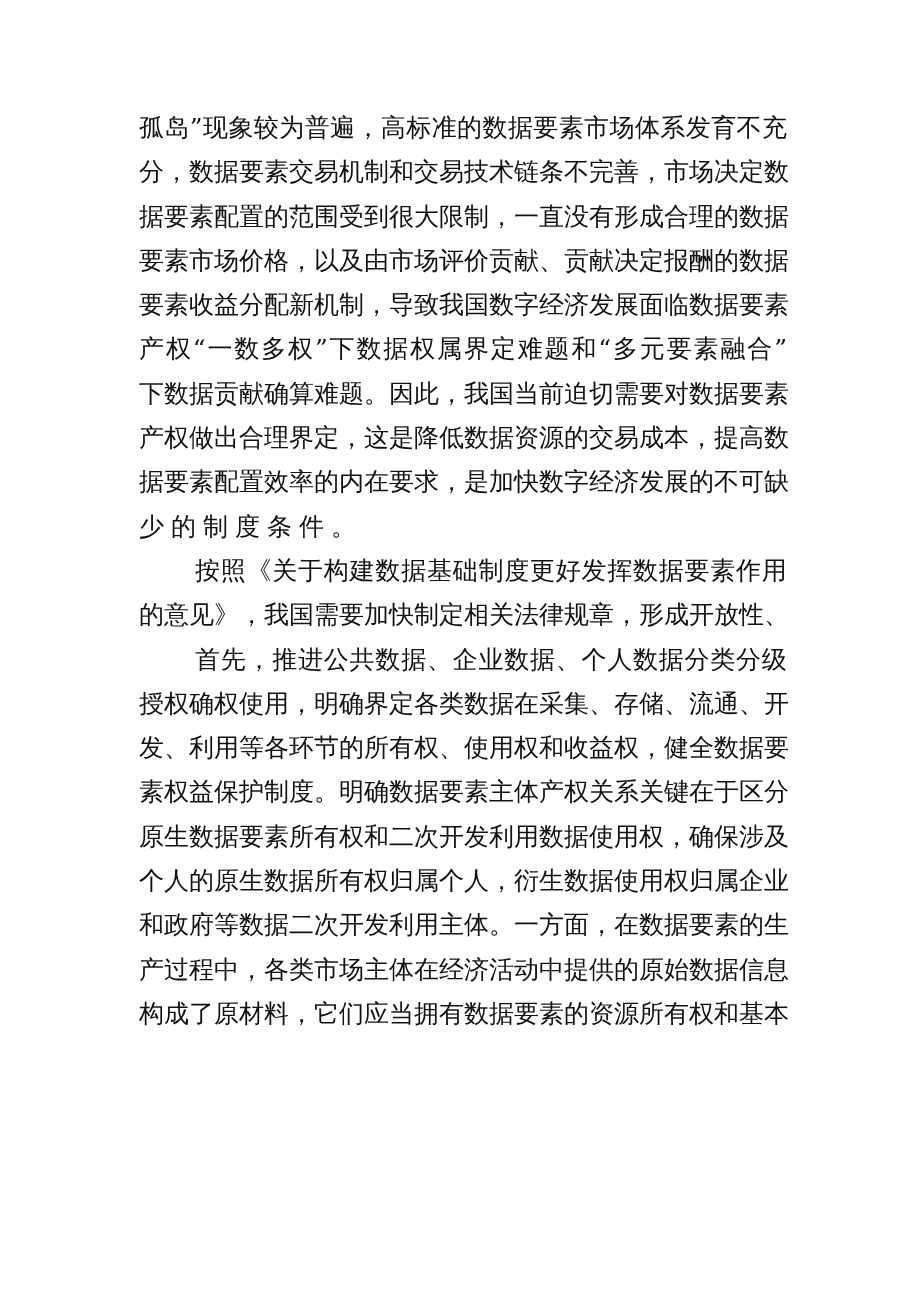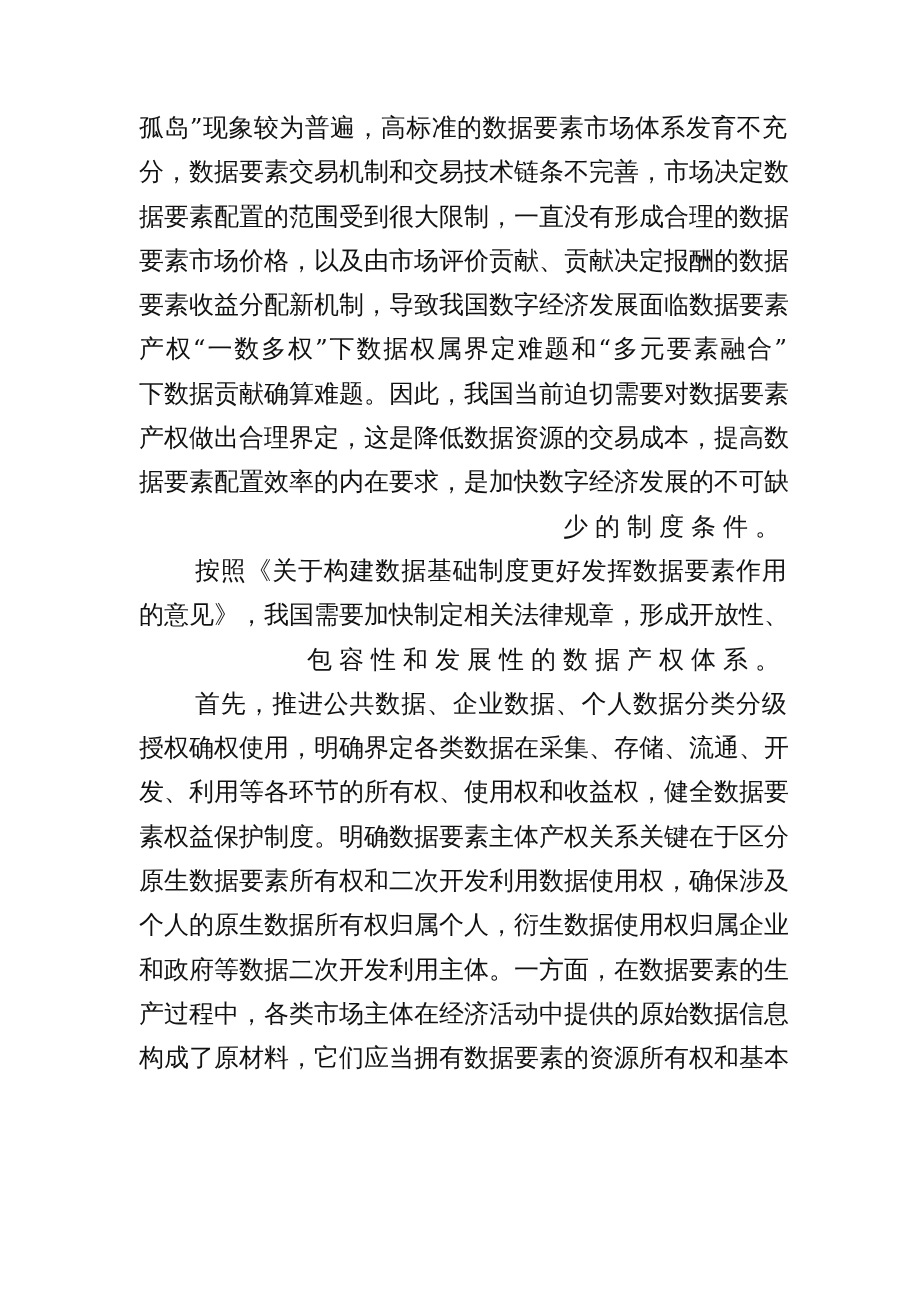--- a/index.html
+++ b/index.html
@@ -29,21 +29,20 @@
       font-family: "DejaVu Serif", "Liberation Serif", serif;
       font-size: 25px;
       line-height: 44.3px;
       color: #111111;
     }
     .line {
       display: block;
       height: 44.3px;
       white-space: nowrap;
       letter-spacing: 7px;
-      text-align: right;
     }
     .line.justify {
       text-align: justify;
       text-align-last: justify;
       letter-spacing: 0;
     }
     .line.indent {
       padding-left: 56px;
     }
   </style>
@@ -353,21 +352,20 @@
         <span>规</span>
         <span>章</span>
         <span>，</span>
         <span>形</span>
         <span>成</span>
         <span>开</span>
         <span>放</span>
         <span>性</span>
         <span>、</span>
       </span>
-    <span class="line">包容性和发展性的数据产权体系。</span>
 
     <span class="line justify indent" style="display: flex; justify-content: space-between;">
         <span>首</span>
         <span>先</span>
         <span>，</span>
         <span>推</span>
         <span>进</span>
         <span>公</span>
         <span>共</span>
         <span>数</span>

